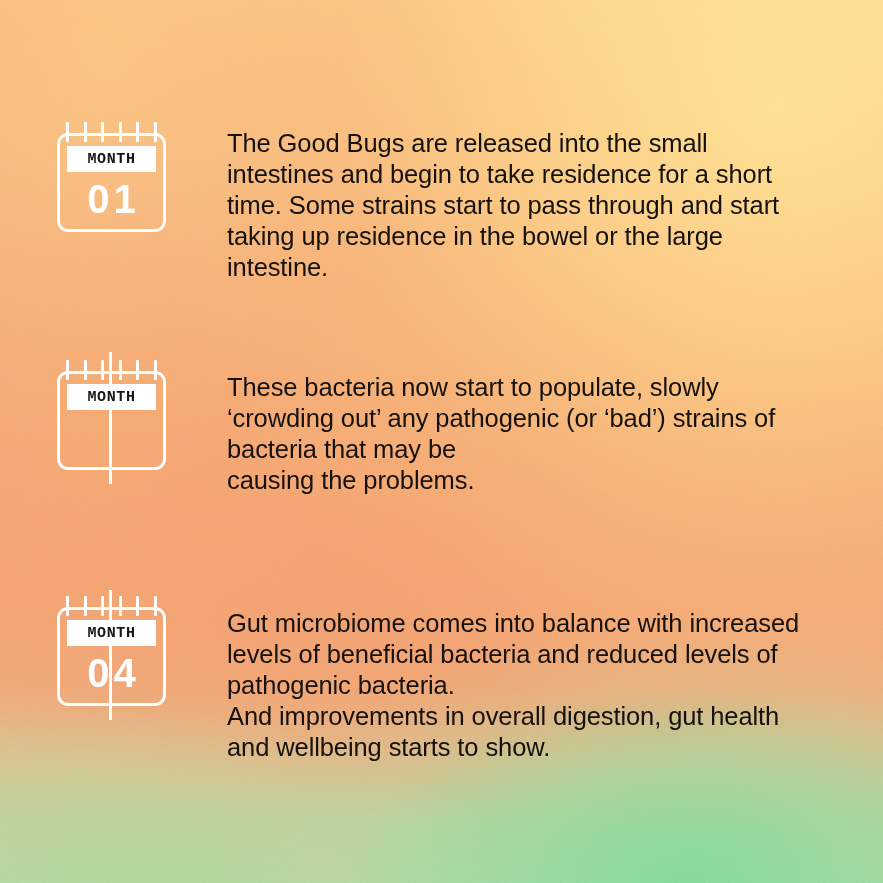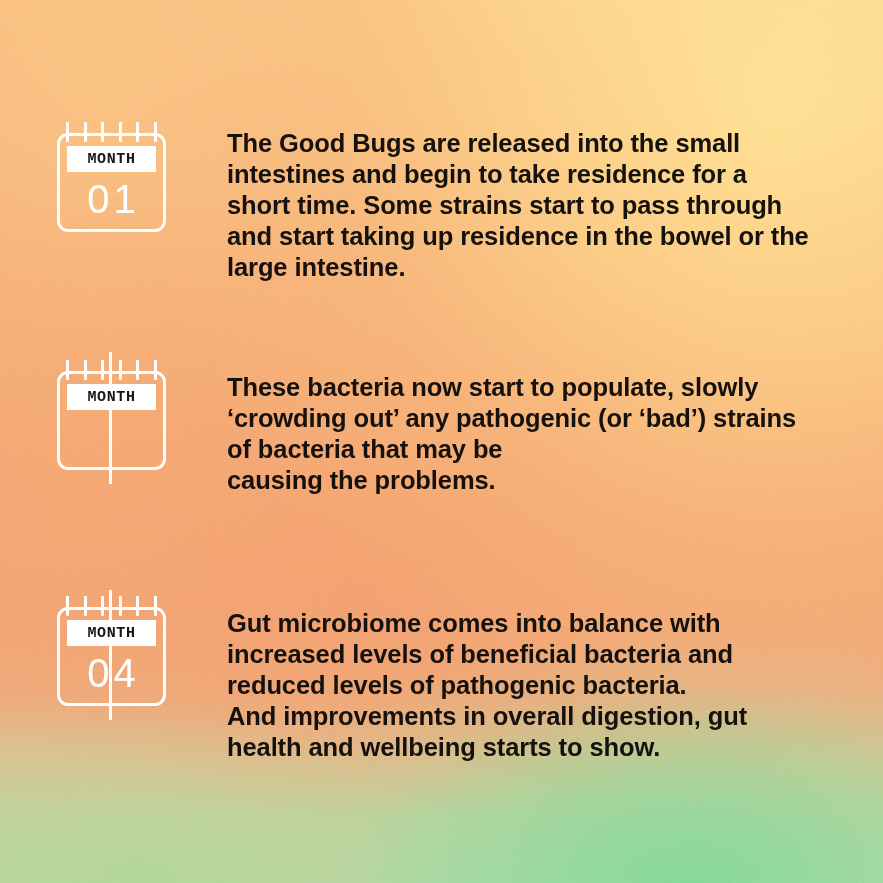--- a/index.html
+++ b/index.html
@@ -159,21 +159,21 @@
     text-align: center;
   }
 
   .cal-num {
     position: absolute;
     left: 0;
     right: 0;
     top: 40px;
     text-align: center;
     font-size: 40px;
-    font-weight: 400;
+    font-weight: 700;
     letter-spacing: 4px;
     color: #FFFFFF;
     line-height: 46px;
     text-indent: 4px;
     font-family: "Liberation Sans", sans-serif;
   }
 
   
   .steps {
     position: absolute;
@@ -181,21 +181,21 @@
     top: 0;
     width: 600px;
   }
   .step-text {
     position: absolute;
     left: 0;
     width: 590px;
     font-size: 25.5px;
     line-height: 31px;
     color: #15110E;
-    font-weight: 700;
+    font-weight: 400;
     letter-spacing: -0.1px;
     white-space: pre-line;
     font-family: "Liberation Sans", sans-serif;
   }
   .step-text-1 { top: 128px; }
   .step-text-2 { top: 372px; }
   .step-text-3 { top: 592px; margin-top: 16px; }
 </style>
 </head>
 <body>

